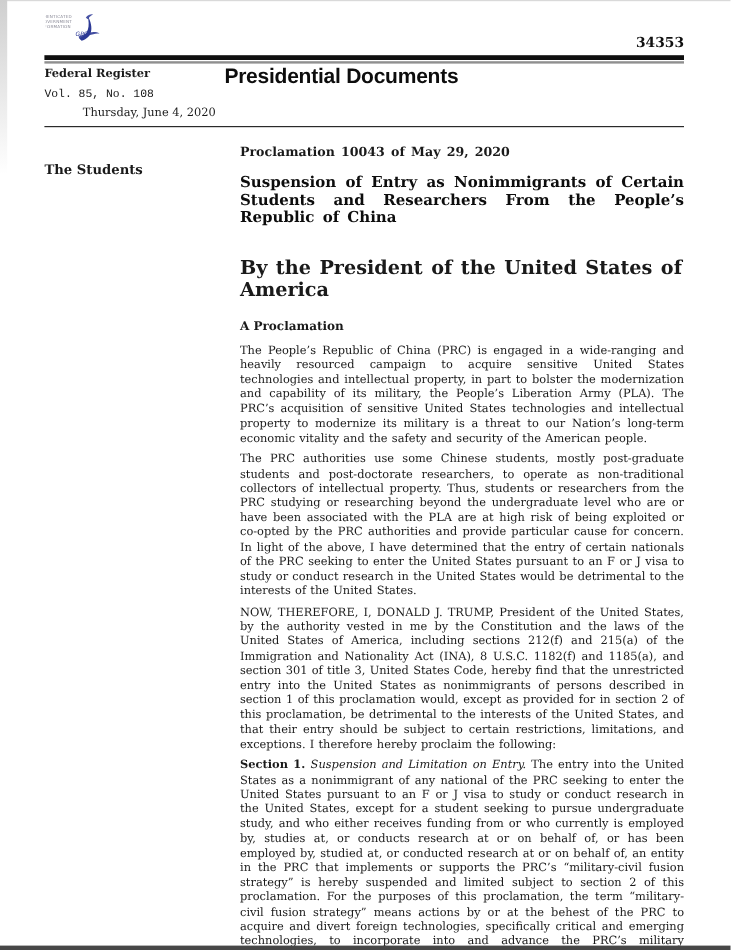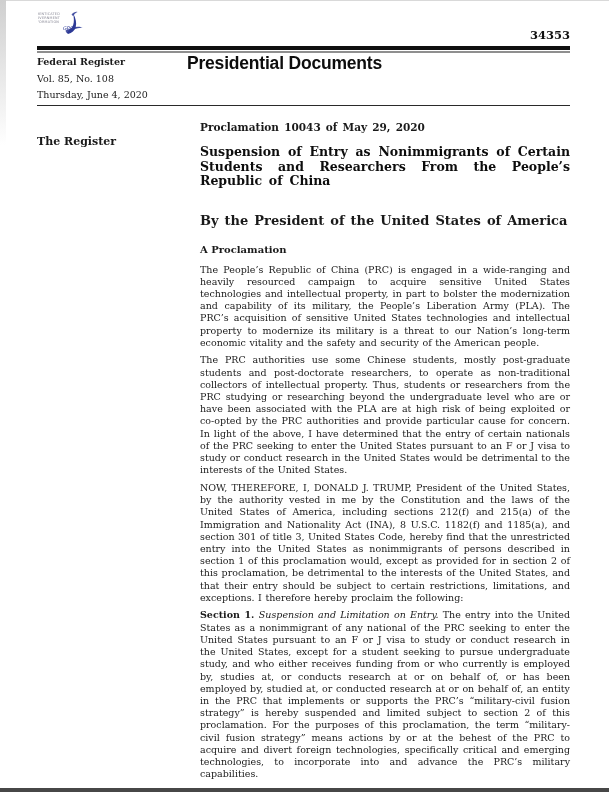--- a/index.html
+++ b/index.html
@@ -29,22 +29,22 @@
     text-align: right; font-weight: bold; font-size: 11.5px; color: #111;
   }
 
   .header-rule { position: absolute; top: 46px; left: 37px; width: 533px; }
   .header-rule .thick { height: 3.5px; background: #0f0f0f; }
   .header-rule .thin  { height: 1.6px; background: #8f8f8f; margin-top: 1.6px; }
 
   .masthead { position: absolute; top: 56px; left: 37px; width: 533px; height: 46px; }
   .mh-left  { position: absolute; left: 0; top: 1px; font-size: 9.5px; line-height: 10px; }
   .mh-left .fr   { font-weight: bold; }
-  .mh-left .vol  { margin-top: 6.5px; }
-  .mh-left .date { margin-top: 6.5px; }
+  .mh-left .vol  { margin-top: 6.5px; font-family: Liberation Mono, monospace; }
+  .mh-left .date { margin-top: 6.5px; margin-left: 32px; }
   .mh-title {
     position: absolute; left: 150px; top: -3px;
     font-family: "Liberation Sans", sans-serif;
     font-weight: bold; font-size: 17.5px; color: #0d0d0d; letter-spacing: -0.2px; text-align: right;
   }
 
   .mid-rule { position: absolute; top: 105px; left: 37px; width: 533px; height: 1.4px; background: #2a2a2a; }
 
   .main {
     position: absolute; top: 121px; left: 37px; width: 533px;
@@ -52,21 +52,21 @@
   }
   .side .title-number { font-weight: bold; font-size: 10.5px; }
   .side .title-name   { font-weight: bold; font-size: 11px; margin-top: 14px; }
 
   .content { }
   .proc-line  { font-weight: bold; font-size: 10.5px; word-spacing: 1.5px; }
   .doc-title  {
     font-size: 12.5px; line-height: 14.5px; font-weight: bold;
     text-align: justify; margin: 12px 0 0 0; word-spacing: 2.5px; color: #0d0d0d;
   }
-  .byline     { font-weight: bold; font-size: 13px; margin-top: 24px; word-spacing: 1.5px; }
+  .byline     { font-weight: bold; font-size: 16px; margin-top: 24px; word-spacing: 1.5px; }
   .subheading { font-weight: bold; font-size: 10px; margin-top: 16px; }
 
   .para {
     font-size: 9.5px; line-height: 12.2px; text-align: justify;
     margin: 5.5px 0 0 0; word-spacing: 0.5px; hyphens: auto;
   }
   .para.first { margin-top: 9px; }
   .b { font-weight: bold; margin-top: 19px; }
   .i { font-style: italic; }
 </style>
@@ -101,21 +101,21 @@
       <div class="vol">Vol. 85, No. 108</div>
       <div class="date">Thursday, June 4, 2020</div>
     </div>
     <div class="mh-title">Presidential Documents</div>
   </div>
 
   <div class="mid-rule"></div>
 
   <div class="main">
     <div class="side">
-      <div class="title-name">The Register</div>
+      <div class="title-name">The Students</div>
     </div>
 
     <div class="content">
       <div class="proc-line">Proclamation 10043 of May 29, 2020</div>
       <h1 class="doc-title">Suspension of Entry as Nonimmigrants of Certain Students and Researchers From the People’s Republic of China</h1>
       <div class="byline">By the President of the United States of America</div>
       <div class="subheading">A Proclamation</div>
 
       <p class="para first">The People’s Republic of China (PRC) is engaged in a wide-ranging and heavily resourced campaign to acquire sensitive United States technologies and intellectual property, in part to bolster the modernization and capability of its military, the People’s Liberation Army (PLA). The PRC’s acquisition of sensitive United States technologies and intellectual property to modernize its military is a threat to our Nation’s long-term economic vitality and the safety and security of the American people.</p>
       <p class="para">The PRC authorities use some Chinese students, mostly post-graduate students and post-doctorate researchers, to operate as non-traditional collectors of intellectual property. Thus, students or researchers from the PRC studying or researching beyond the undergraduate level who are or have been associated with the PLA are at high risk of being exploited or co-opted by the PRC authorities and provide particular cause for concern. In light of the above, I have determined that the entry of certain nationals of the PRC seeking to enter the United States pursuant to an F or J visa to study or conduct research in the United States would be detrimental to the interests of the United States.</p>

